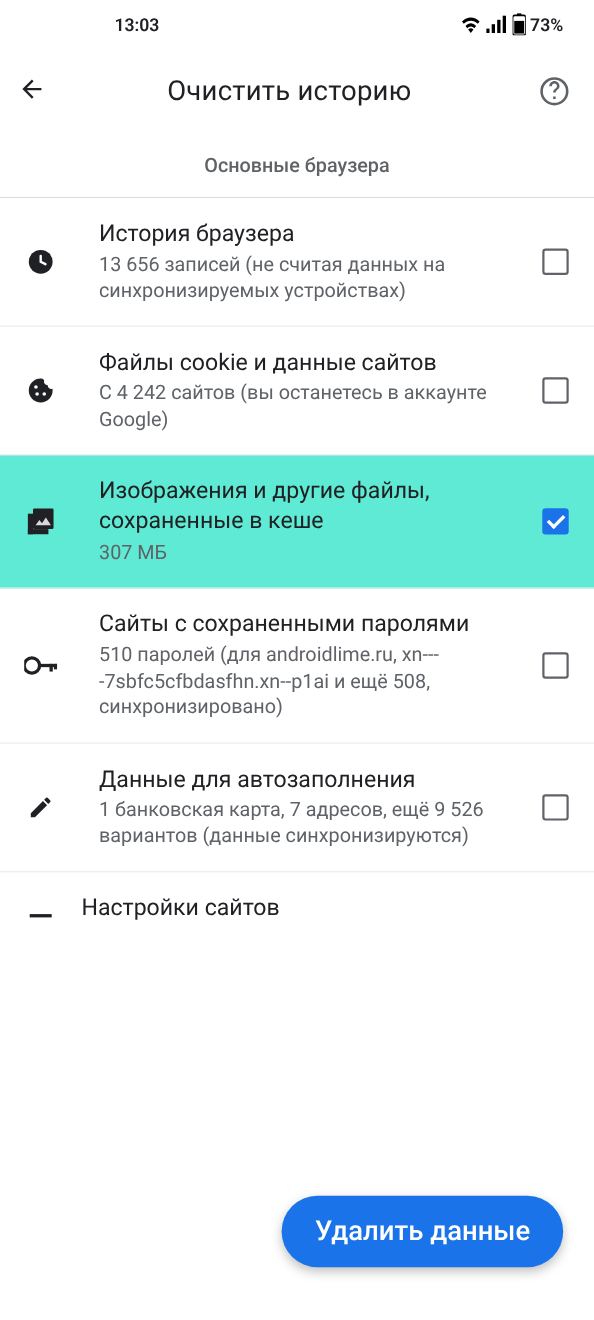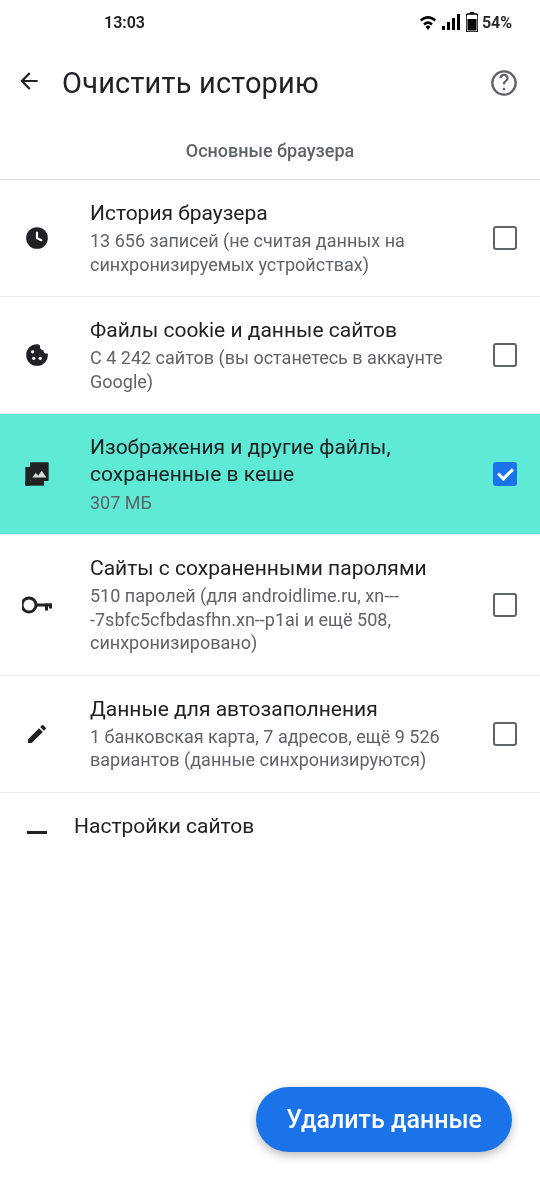--- a/index.html
+++ b/index.html
@@ -27,23 +27,24 @@
 
 .app-bar {
   height: 78px;
   display: flex;
   align-items: center;
   padding: 0 16px;
   gap: 20px;
 }
 .app-title {
   flex: 1;
-  font-size: 29px;
+  font-size: 25px;
   font-weight: 400;
   letter-spacing: 0.2px;
+  text-align: center;
 }
 .help-btn {
   width: 40px; height: 40px;
   display: flex; align-items: center; justify-content: center;
 }
 
 .tabs {
   display: flex;
   height: 58px;
   border-bottom: 1px solid #dadce0;
@@ -159,21 +160,21 @@
         <rect x="0" y="12" width="3" height="4" fill="#000"></rect>
         <rect x="5" y="8" width="3" height="8" fill="#000"></rect>
         <rect x="10" y="4" width="3" height="12" fill="#000"></rect>
         <rect x="15" y="0" width="3" height="16" fill="#000"></rect>
       </svg>
     <svg width="12" height="20" viewBox="0 0 12 20">
         <rect x="4" y="0" width="4" height="2" fill="#000"></rect>
         <rect x="0" y="2" width="12" height="18" rx="2" fill="none" stroke="#000" stroke-width="1.5"></rect>
         <rect x="1.5" y="7" width="9" height="11.5" fill="#000"></rect>
       </svg>
-    <span>54%</span>
+    <span>73%</span>
   </span>
 </div>
 
 <div class="app-bar">
   <div>
     <svg width="26" height="26" viewBox="0 0 24 24">
         <path fill="#202124" d="M20 11H7.8l5.6-5.6L12 4l-8 8 8 8 1.4-1.4L7.8 13H20z"></path>
       </svg>
   </div>
   <div class="app-title">Очистить историю</div>

